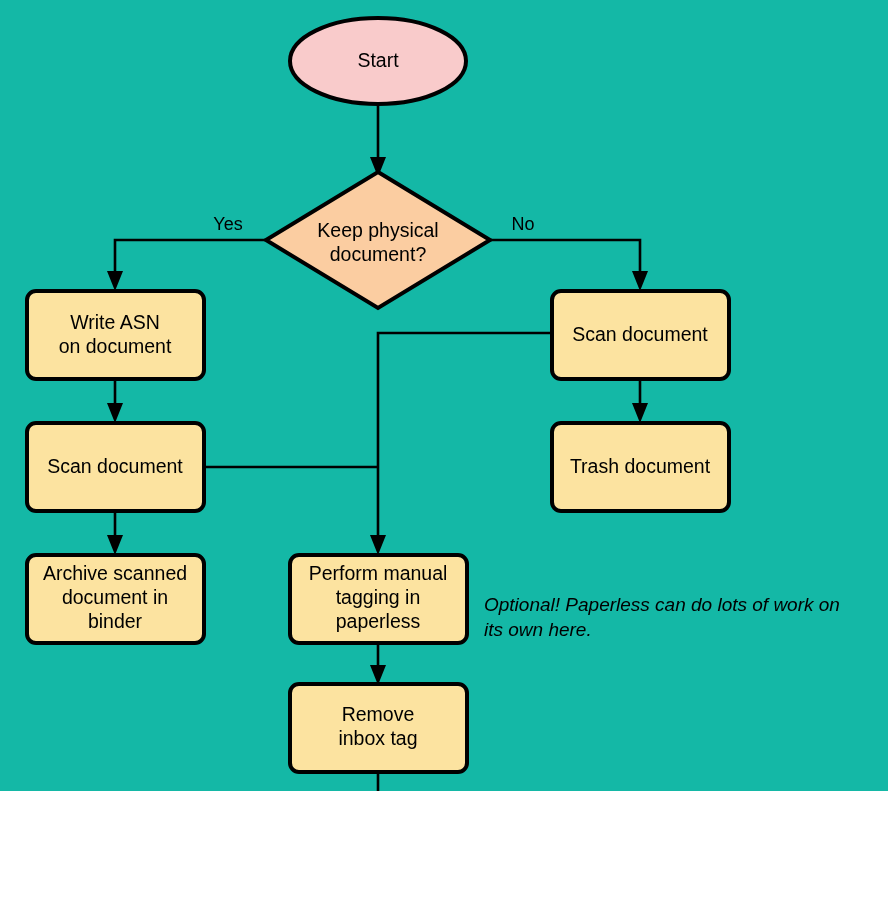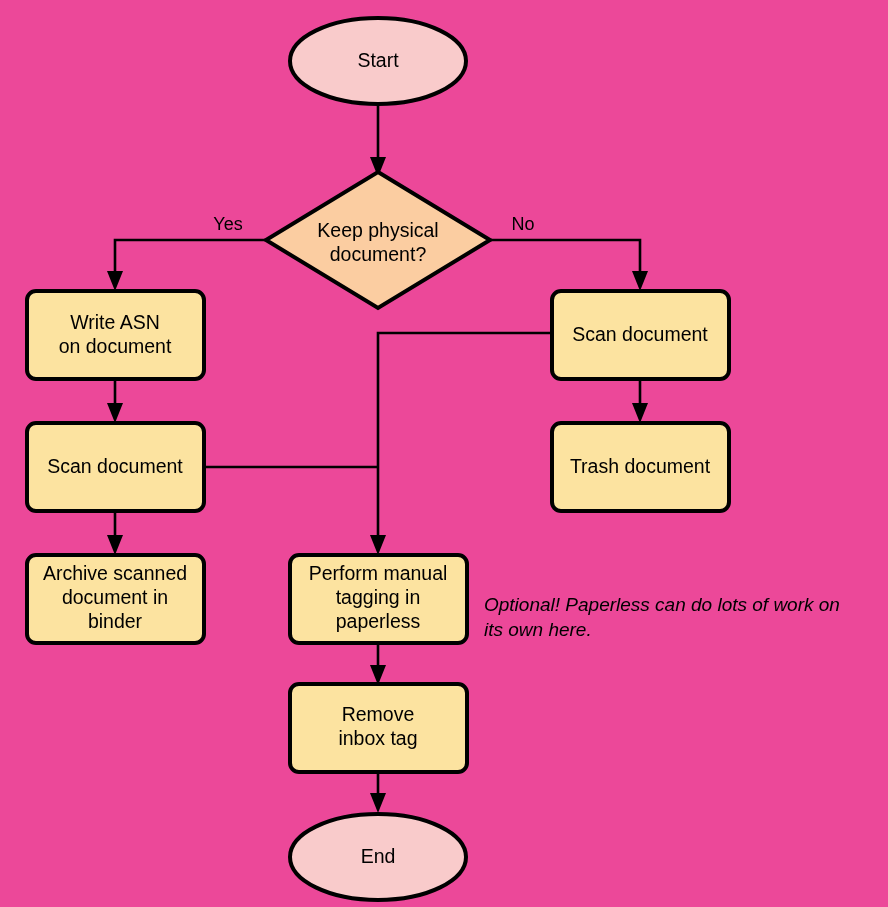--- a/index.html
+++ b/index.html
@@ -7,22 +7,22 @@
     margin: 0;
     padding: 0;
     background: #ffffff;
   }
   body {
     font-family: "Liberation Sans", sans-serif;
   }
   #flow-root {
     position: relative;
     width: 888px;
-    height: 907px;
-    background: #ec4899;
+    height: 791px;
+    background: #14b8a6;
     overflow: hidden;
   }
   #flow-svg {
     position: absolute;
     top: 0;
     left: 0;
     width: 888px;
     height: 907px;
     display: block;
   }

